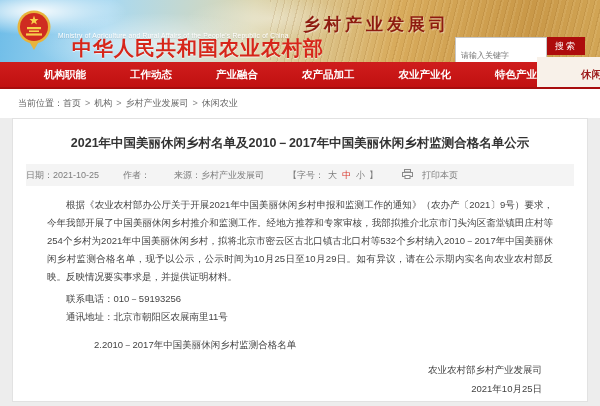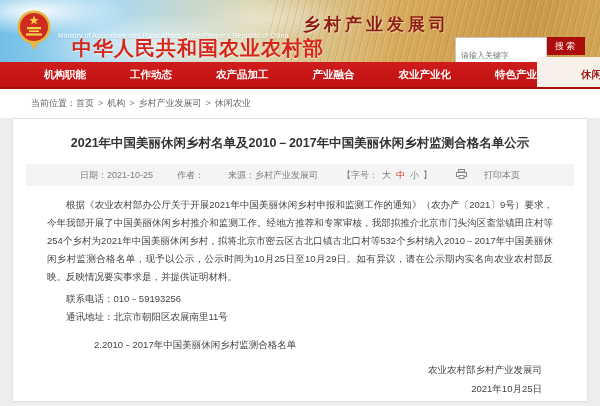--- a/index.html
+++ b/index.html
@@ -67,44 +67,44 @@
     white-space:nowrap; text-decoration:none;padding-left:44px;
   }
   .nav-item.active {
     background:#f8f1e9; color:#9c1a1a;
     margin-top:-5px; padding-top:5px;
   }
 
   
   .breadcrumb {
     height:29px; background:#ffffff; line-height:29px;
-    padding-left:31px; font-size:9px; color:#666;
+    padding-left:18px; font-size:9px; color:#666;
   }
   .breadcrumb a { color:#666; text-decoration:none; cursor:pointer; }
   .breadcrumb .sep { margin:0 4px; color:#888; }
 
   
   .main { padding:0 12px; background:#ededed; height:224px; }
   .card {
     background:#fff; border:1px solid #e2e2e2; height:284px;
     overflow:hidden;
   }
   .article-title {
     margin:16px 28px 0; text-align:center;
     font-size:12.5px; font-weight:bold; color:#333; line-height:17px;
   }
   .meta-bar {
     margin:12px 13px 0; background:#f4f4f4; height:22px;
-    display:flex; align-items:center; justify-content:center; gap:24px;
+    display:flex; align-items:center; gap:24px;
     font-size:9px; color:#7d7d7d; white-space:nowrap;
   }
   .meta-item { display:flex; align-items:center; gap:3px; }
   .fs-opt { cursor:pointer; margin:0 1px; }
   .fs-opt.mid { color:#d9352a; }
-  .print-link { display:flex; align-items:center; gap:17px; cursor:pointer; color:#7d7d7d; }
+  .print-link { display:flex; align-items:center; gap:9px; cursor:pointer; color:#7d7d7d; }
 
   .body-para {
     margin:10px 34px 0; font-size:9.5px; color:#444;
     line-height:18px; text-indent:2em; text-align:justify;
   }
   .contact { margin:4px 34px 0; font-size:9.5px; color:#444; line-height:18px; }
   .contact div { text-indent:2em; }
   .attachments { margin:10px 34px 0; font-size:9.5px; color:#444; line-height:18px; }
   .attach-1 { text-indent:2em; cursor:pointer; }
   .attach-2 { padding-left:47px; cursor:pointer; }
@@ -136,22 +136,22 @@
 
     <div class="search-box">
       <input class="search-input" type="text" placeholder="请输入关键字" style="">
       <button class="search-btn">搜索</button>
     </div>
   </div>
 
   <div class="nav">
     <a class="nav-item">机构职能</a>
     <a class="nav-item">工作动态</a>
+    <a class="nav-item">产业融合</a>
     <a class="nav-item">农产品加工</a>
-    <a class="nav-item">产业融合</a>
     <a class="nav-item">农业产业化</a>
     <a class="nav-item">特色产业</a>
     <a class="nav-item active">休闲农业</a>
     <a class="nav-item">创业创新</a>
   </div>
 
   <div class="breadcrumb">
     <span>当前位置：</span><a>首页</a><span class="sep">&gt;</span><a>机构</a><span class="sep">&gt;</span><a>乡村产业发展司</a><span class="sep">&gt;</span><a>休闲农业</a>
   </div>
 

